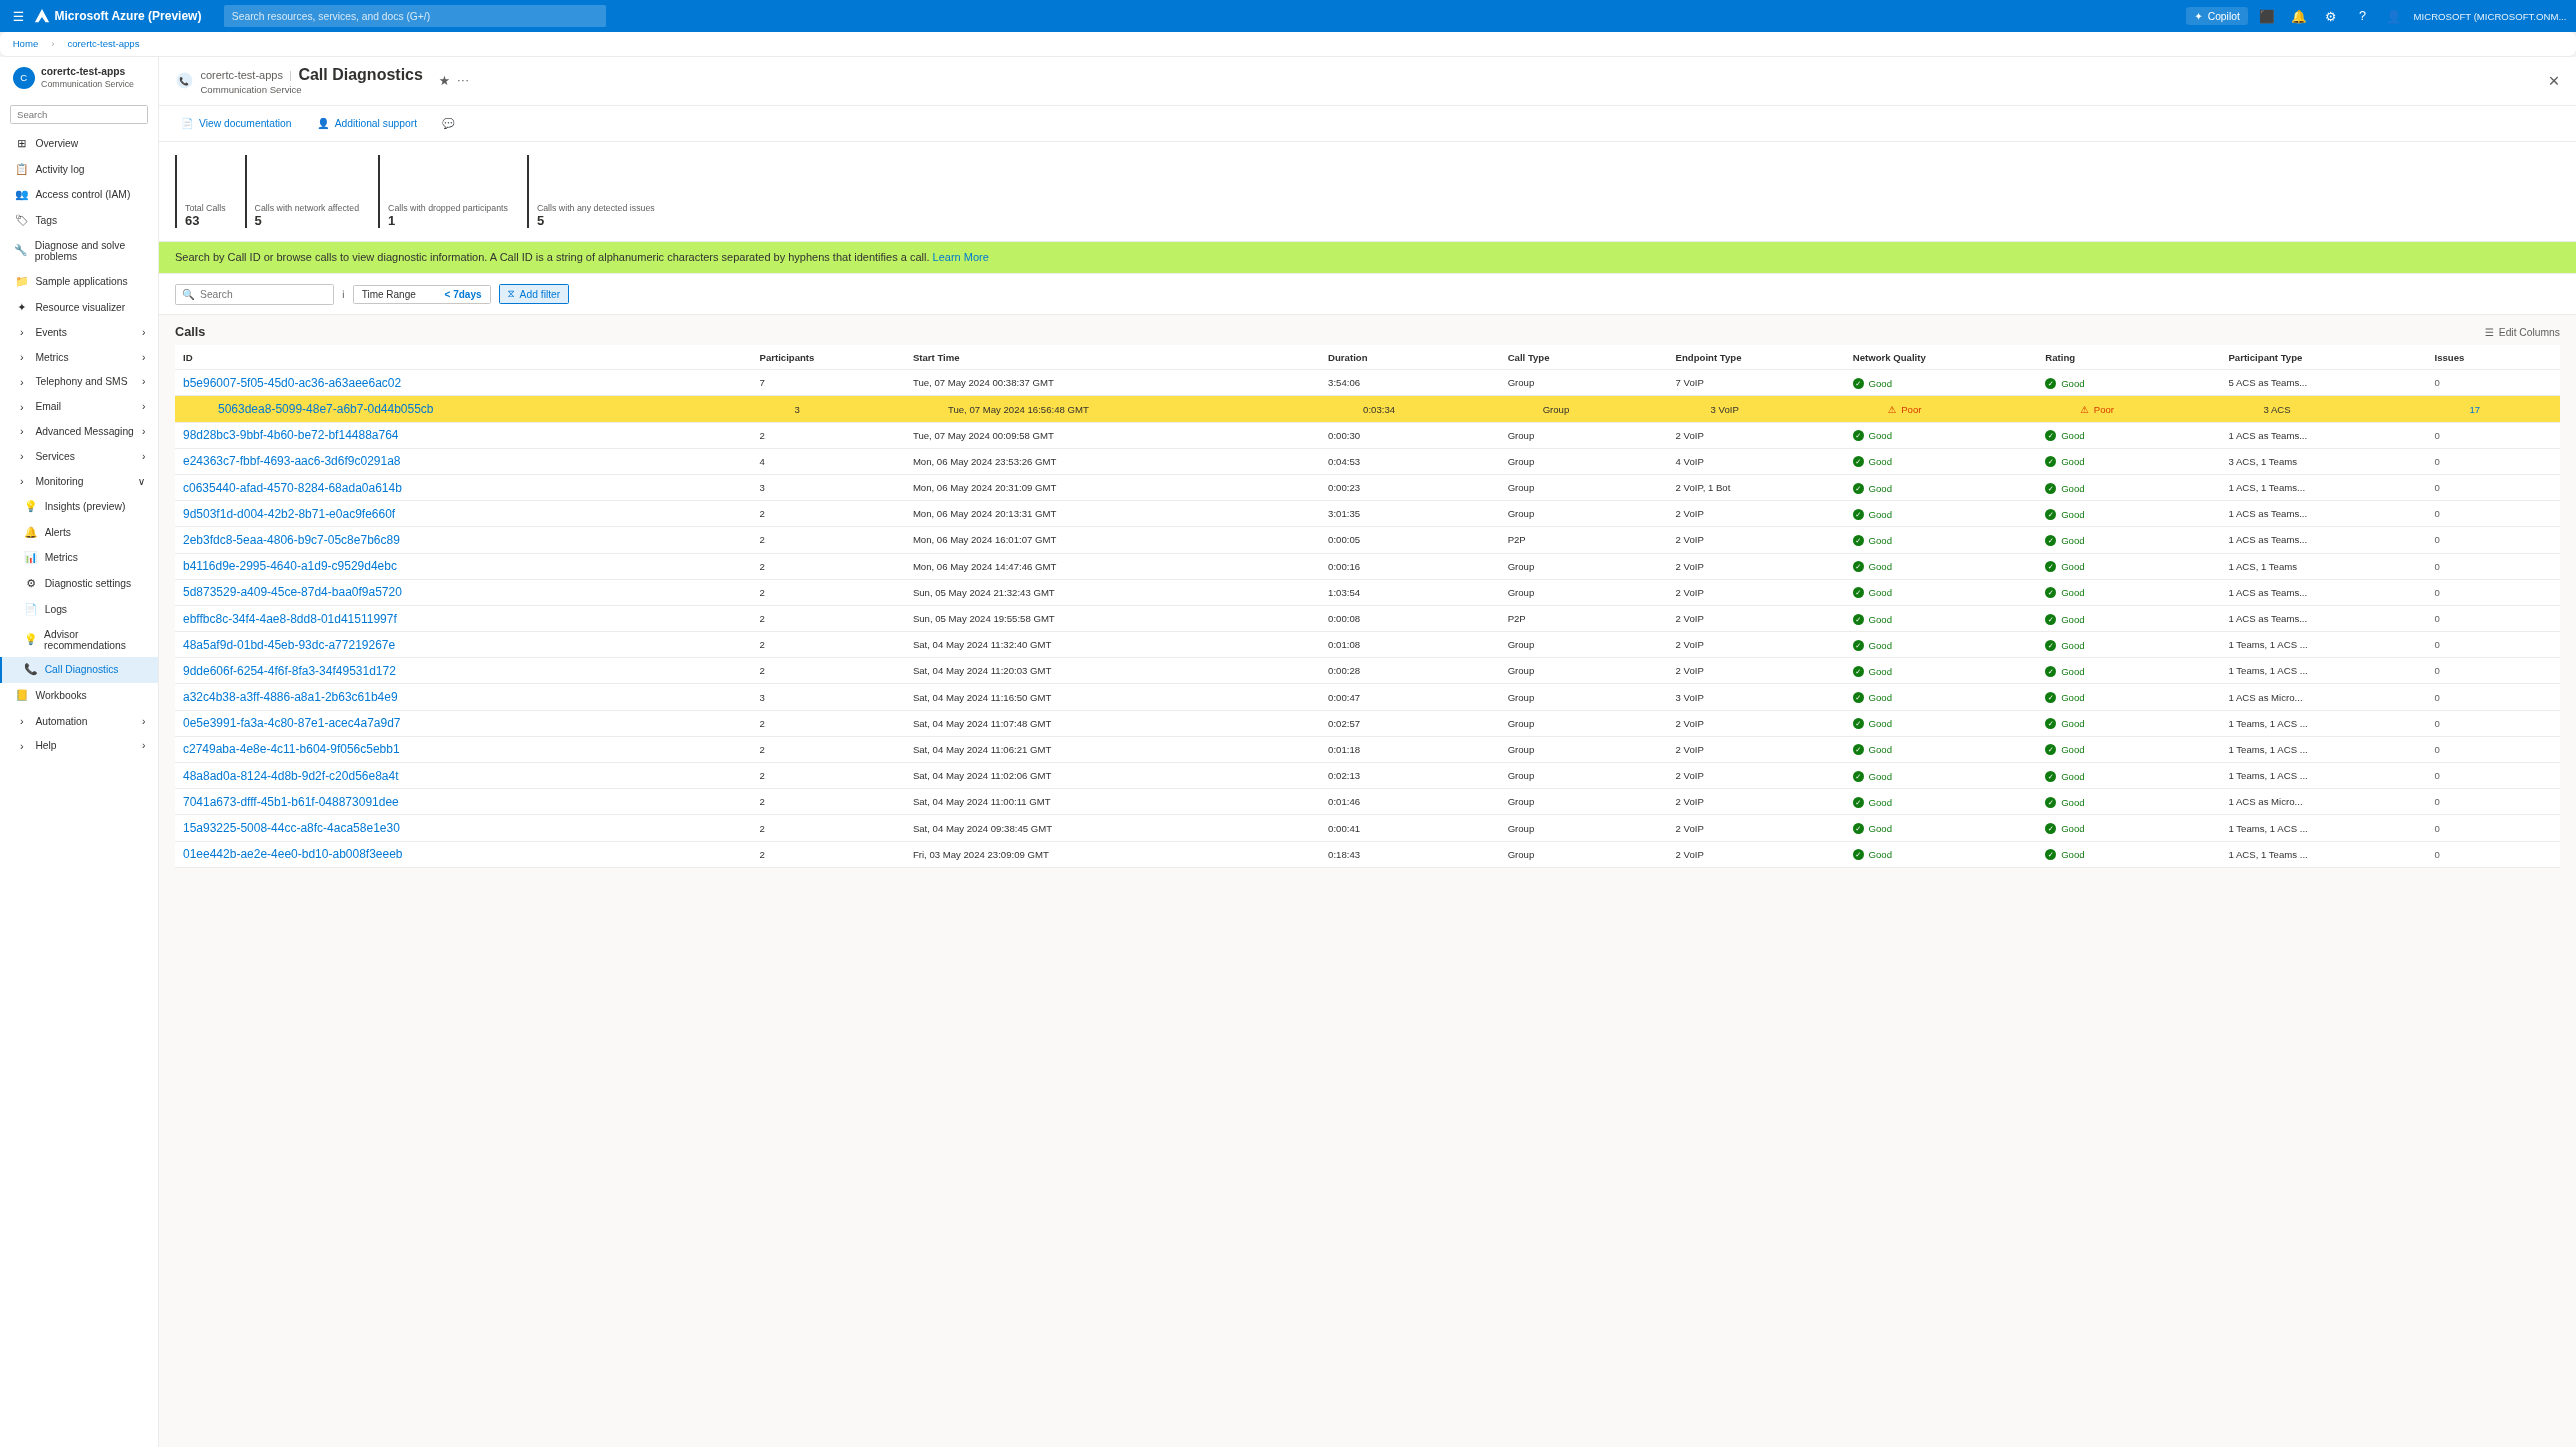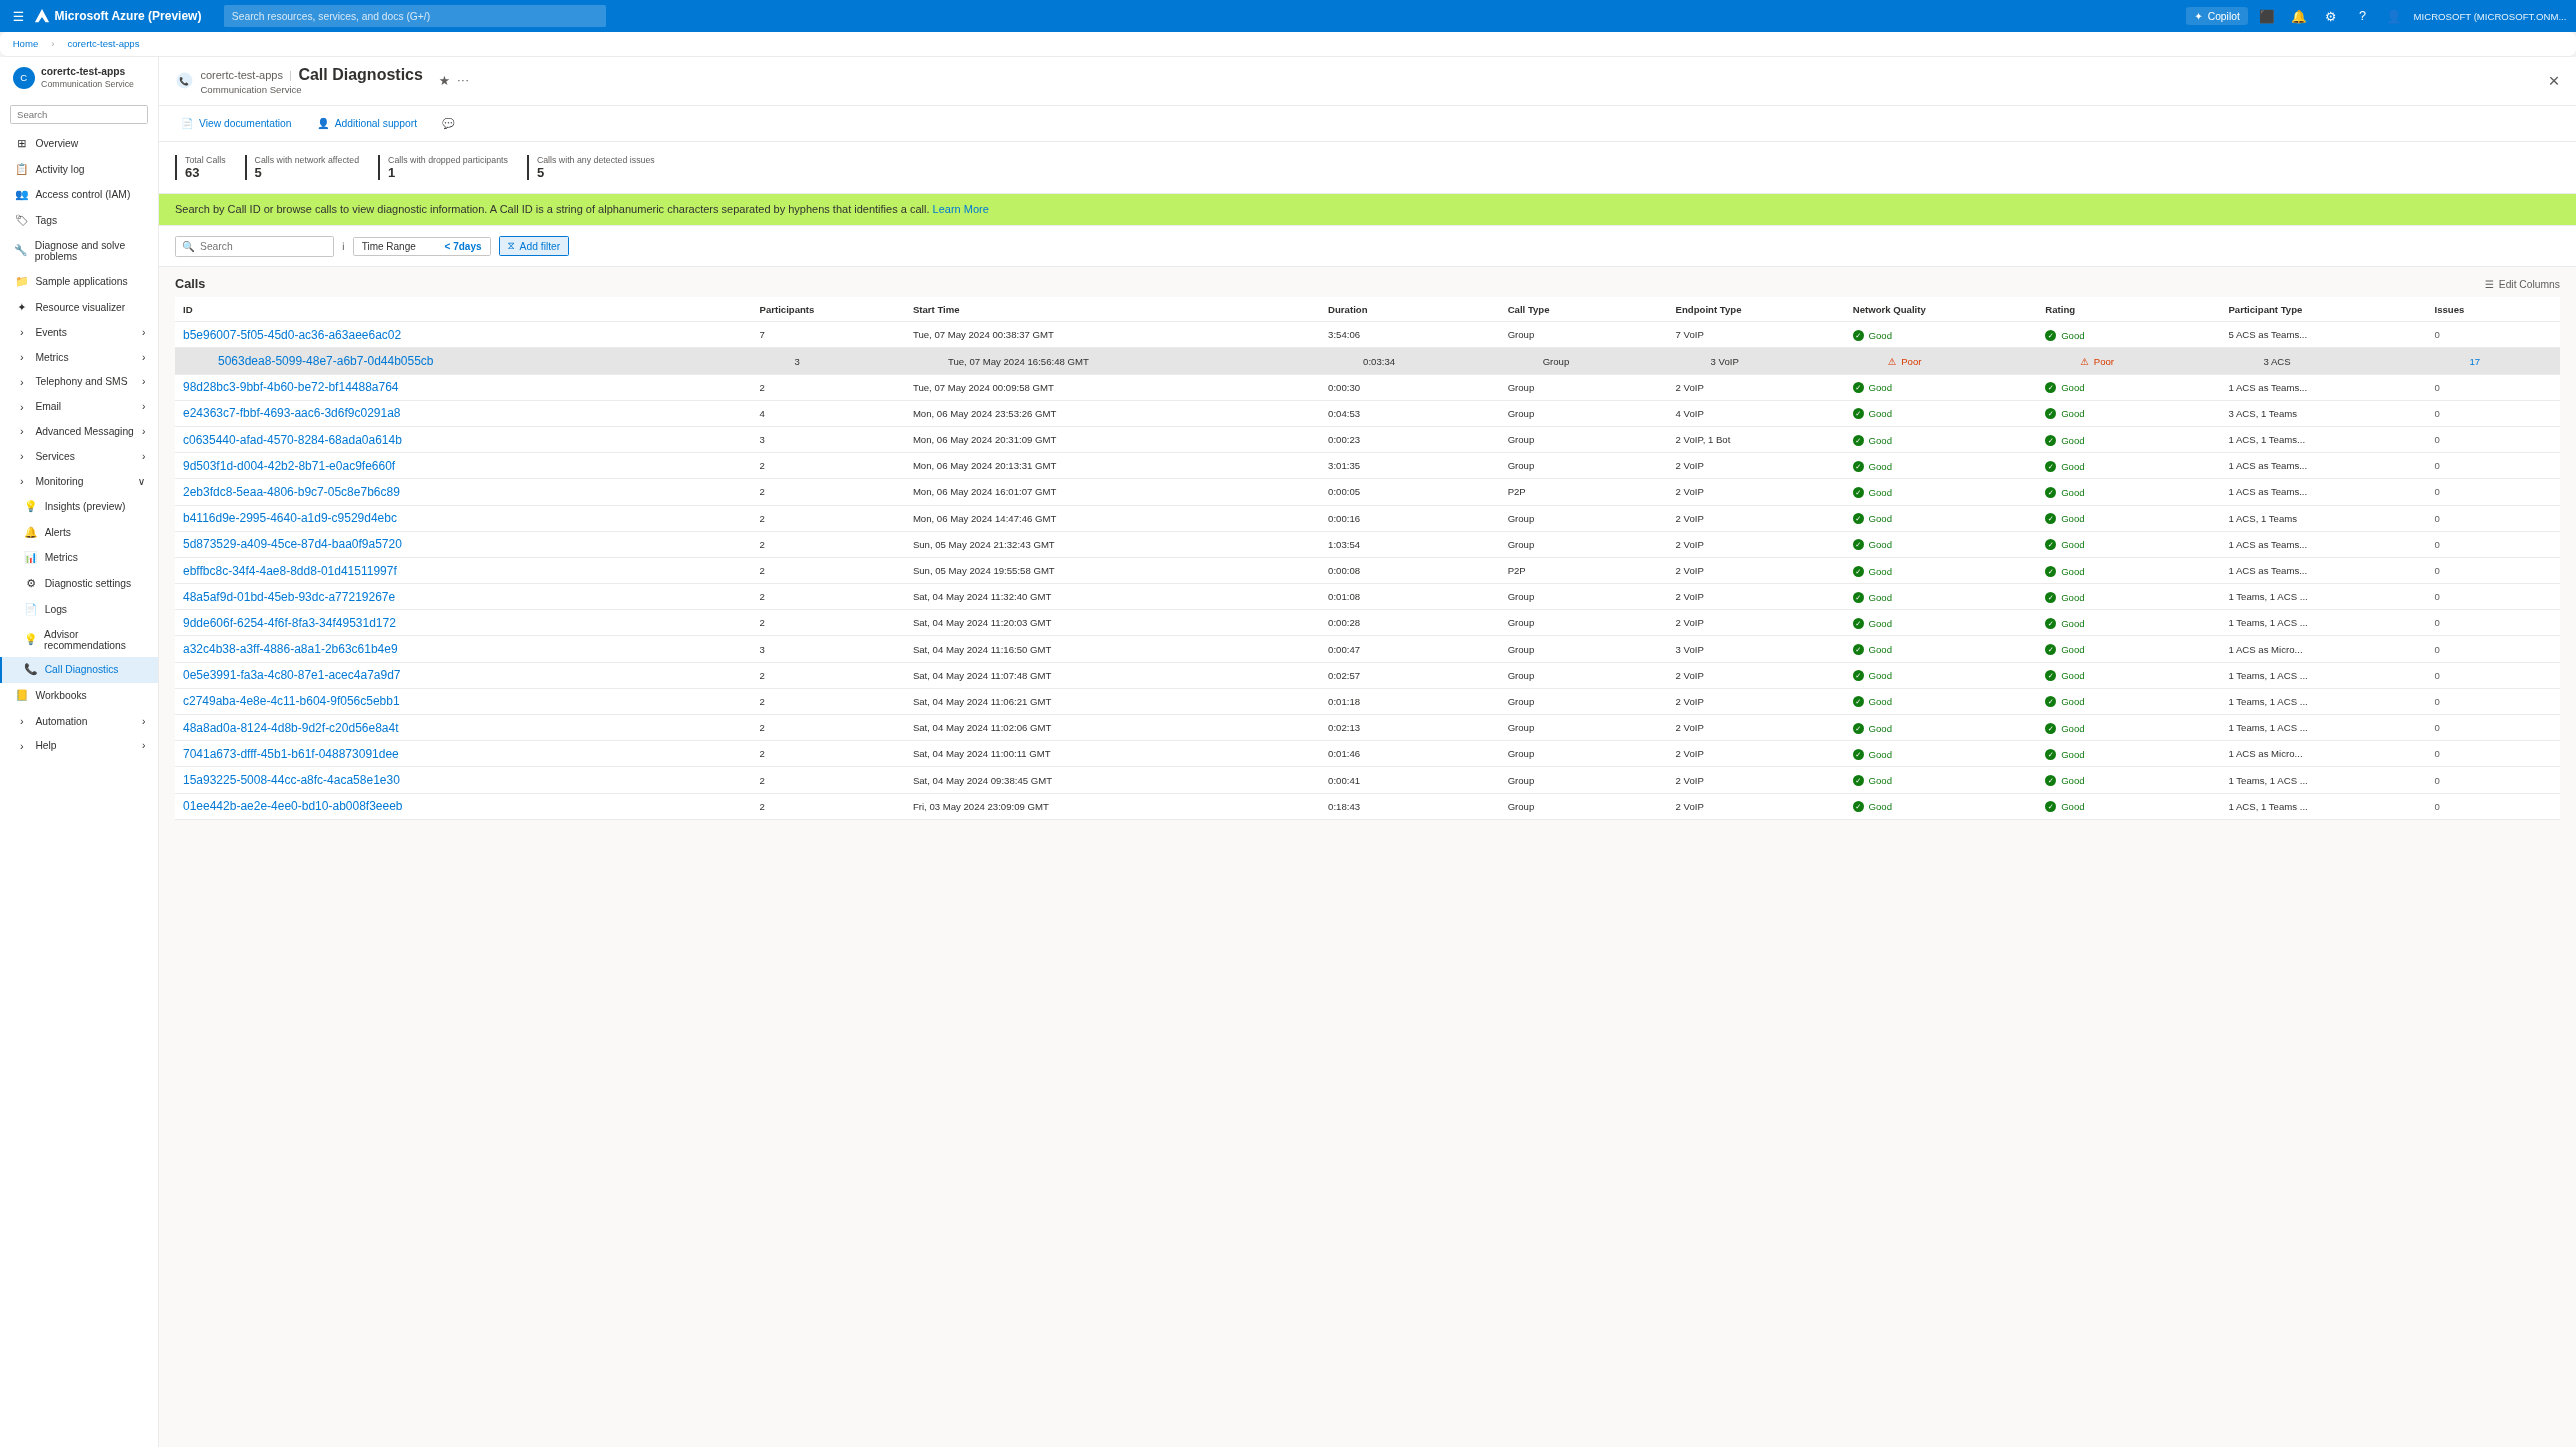--- a/index.html
+++ b/index.html
@@ -46,21 +46,21 @@
     .close-btn { margin-left: auto; cursor: pointer; font-size: 14.3px; color: #605e5c; }
     .star-btn { cursor: pointer; color: #605e5c; font-size: 12.7px; }
     .more-btn { cursor: pointer; color: #605e5c; font-size: 12.7px; }
 
     .content-actions { background: white; padding: 8px 16px; border-bottom: 0.8px solid #edebe9; display: flex; gap: 12.7px; }
     .action-btn { display: flex; align-items: center; gap: 4.8px; color: #0078d4; cursor: pointer; font-size: 10.3px; padding: 3.2px 6.4px; border-radius: 1.6px; }
 
     
     .stats-row { padding: 12.7px 16px; background: white; display: flex; gap: 19px; border-bottom: 0.8px solid #edebe9; }
     .stat-item { border-left: 2.4px solid #323130; padding-left: 8px; }
-    .stat-label { font-size: 8.8px; color: #605e5c; }
+    .stat-label { font-size: 8.8px; color: #605e5c; margin-top: 48px; }
     .stat-value { font-size: 13px; font-weight: 600; color: #323130; }
 
     
     .description { padding: 9.6px 16px; background: #bef264; border-bottom: 0.8px solid #edebe9; font-size: 11px; color: #323130; }
     .description a { color: #0078d4; text-decoration: none; }
 
     
     .search-filter { padding: 9.6px 16px; background: white; border-bottom: 0.8px solid #edebe9; display: flex; align-items: center; gap: 8px; }
     .search-box { display: flex; align-items: center; border: 0.8px solid #c8c6c4; border-radius: 1.6px; padding: 3.2px 6.4px; gap: 4.8px; width: 159px; }
     .search-box input { border: none; outline: none; font-size: 10.3px; width: 100%; }
@@ -71,21 +71,21 @@
 
     
     .calls-section { padding: 0 16px 16px; }
     .calls-header { display: flex; align-items: center; justify-content: space-between; padding: 9.6px 0 6.4px; }
     .calls-title { font-size: 12.7px; font-weight: 600; }
     .edit-cols-btn { display: flex; align-items: center; gap: 4.8px; color: #605e5c; cursor: pointer; font-size: 10.3px; }
 
     table { width: 100%; border-collapse: collapse; background: white; font-size: 9.6px; }
     th { text-align: left; padding: 6.4px 8px; font-weight: 600; color: #323130; border-bottom: 1.6px solid #edebe9; background: white; font-size: 9.6px; }
     td { padding: 5.6px 8px; border-bottom: 0.8px solid #edebe9; color: #323130; font-size: 9.6px; white-space: nowrap; }
-    tr.selected td { background: #e5e5e5; padding-left: 43px; }
+    tr.selected td { background: #fde047; padding-left: 43px; }
     .link-cell { color: #0078d4; cursor: pointer; text-decoration: none; font-size: 12px; }
     .badge { display: inline-flex; align-items: center; gap: 3.2px; }
     .badge-good { color: #107c10; }
     .badge-poor { color: #d83b01; }
     .badge-good::before { content: '✓'; display: inline-block; width: 11px; height: 11px; border-radius: 50%; background: #107c10; color: white; text-align: center; line-height: 11px; font-size: 7.2px; margin-right: 1.6px; }
     .badge-poor::before { content: '⚠'; margin-right: 1.6px; }
     .issues-zero { color: #605e5c; }
     .issues-num { color: #0078d4; cursor: pointer; }
   </style>
 </head>

